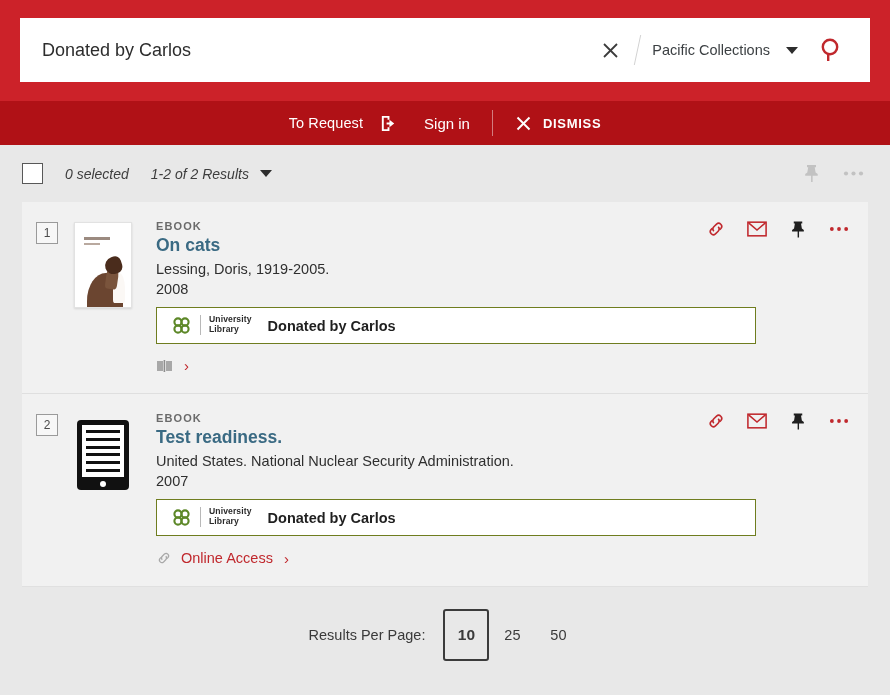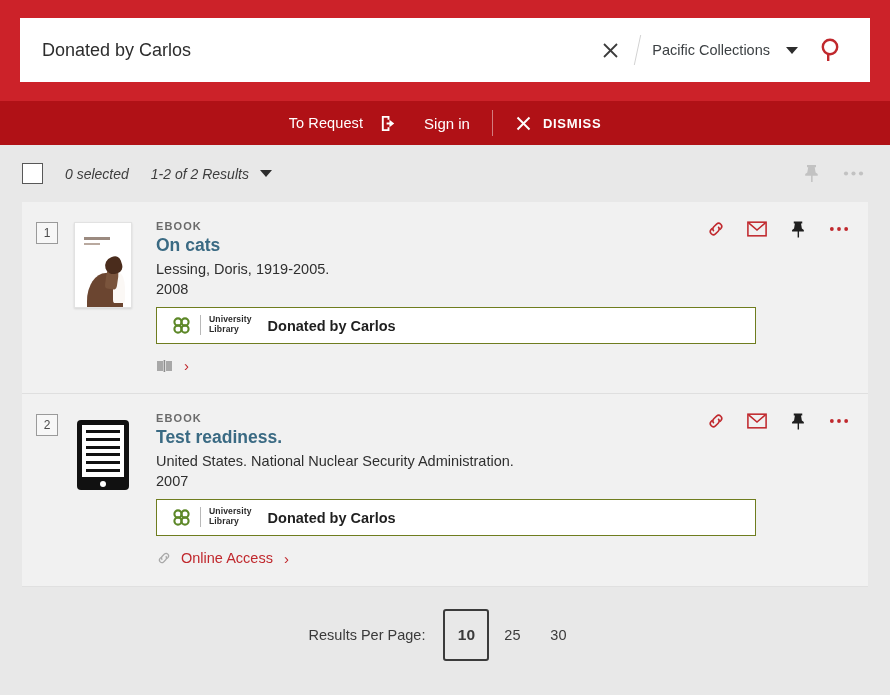--- a/index.html
+++ b/index.html
@@ -658,14 +658,14 @@
       </span>
     </div>
   </div>
 
 </div>
 
 <div class="pagination">
   <span class="rpp-label">Results Per Page:</span>
   <span class="rpp-opt active">10</span>
   <span class="rpp-opt">25</span>
-  <span class="rpp-opt">30</span>
+  <span class="rpp-opt">50</span>
 </div>
 
 </body></html>

